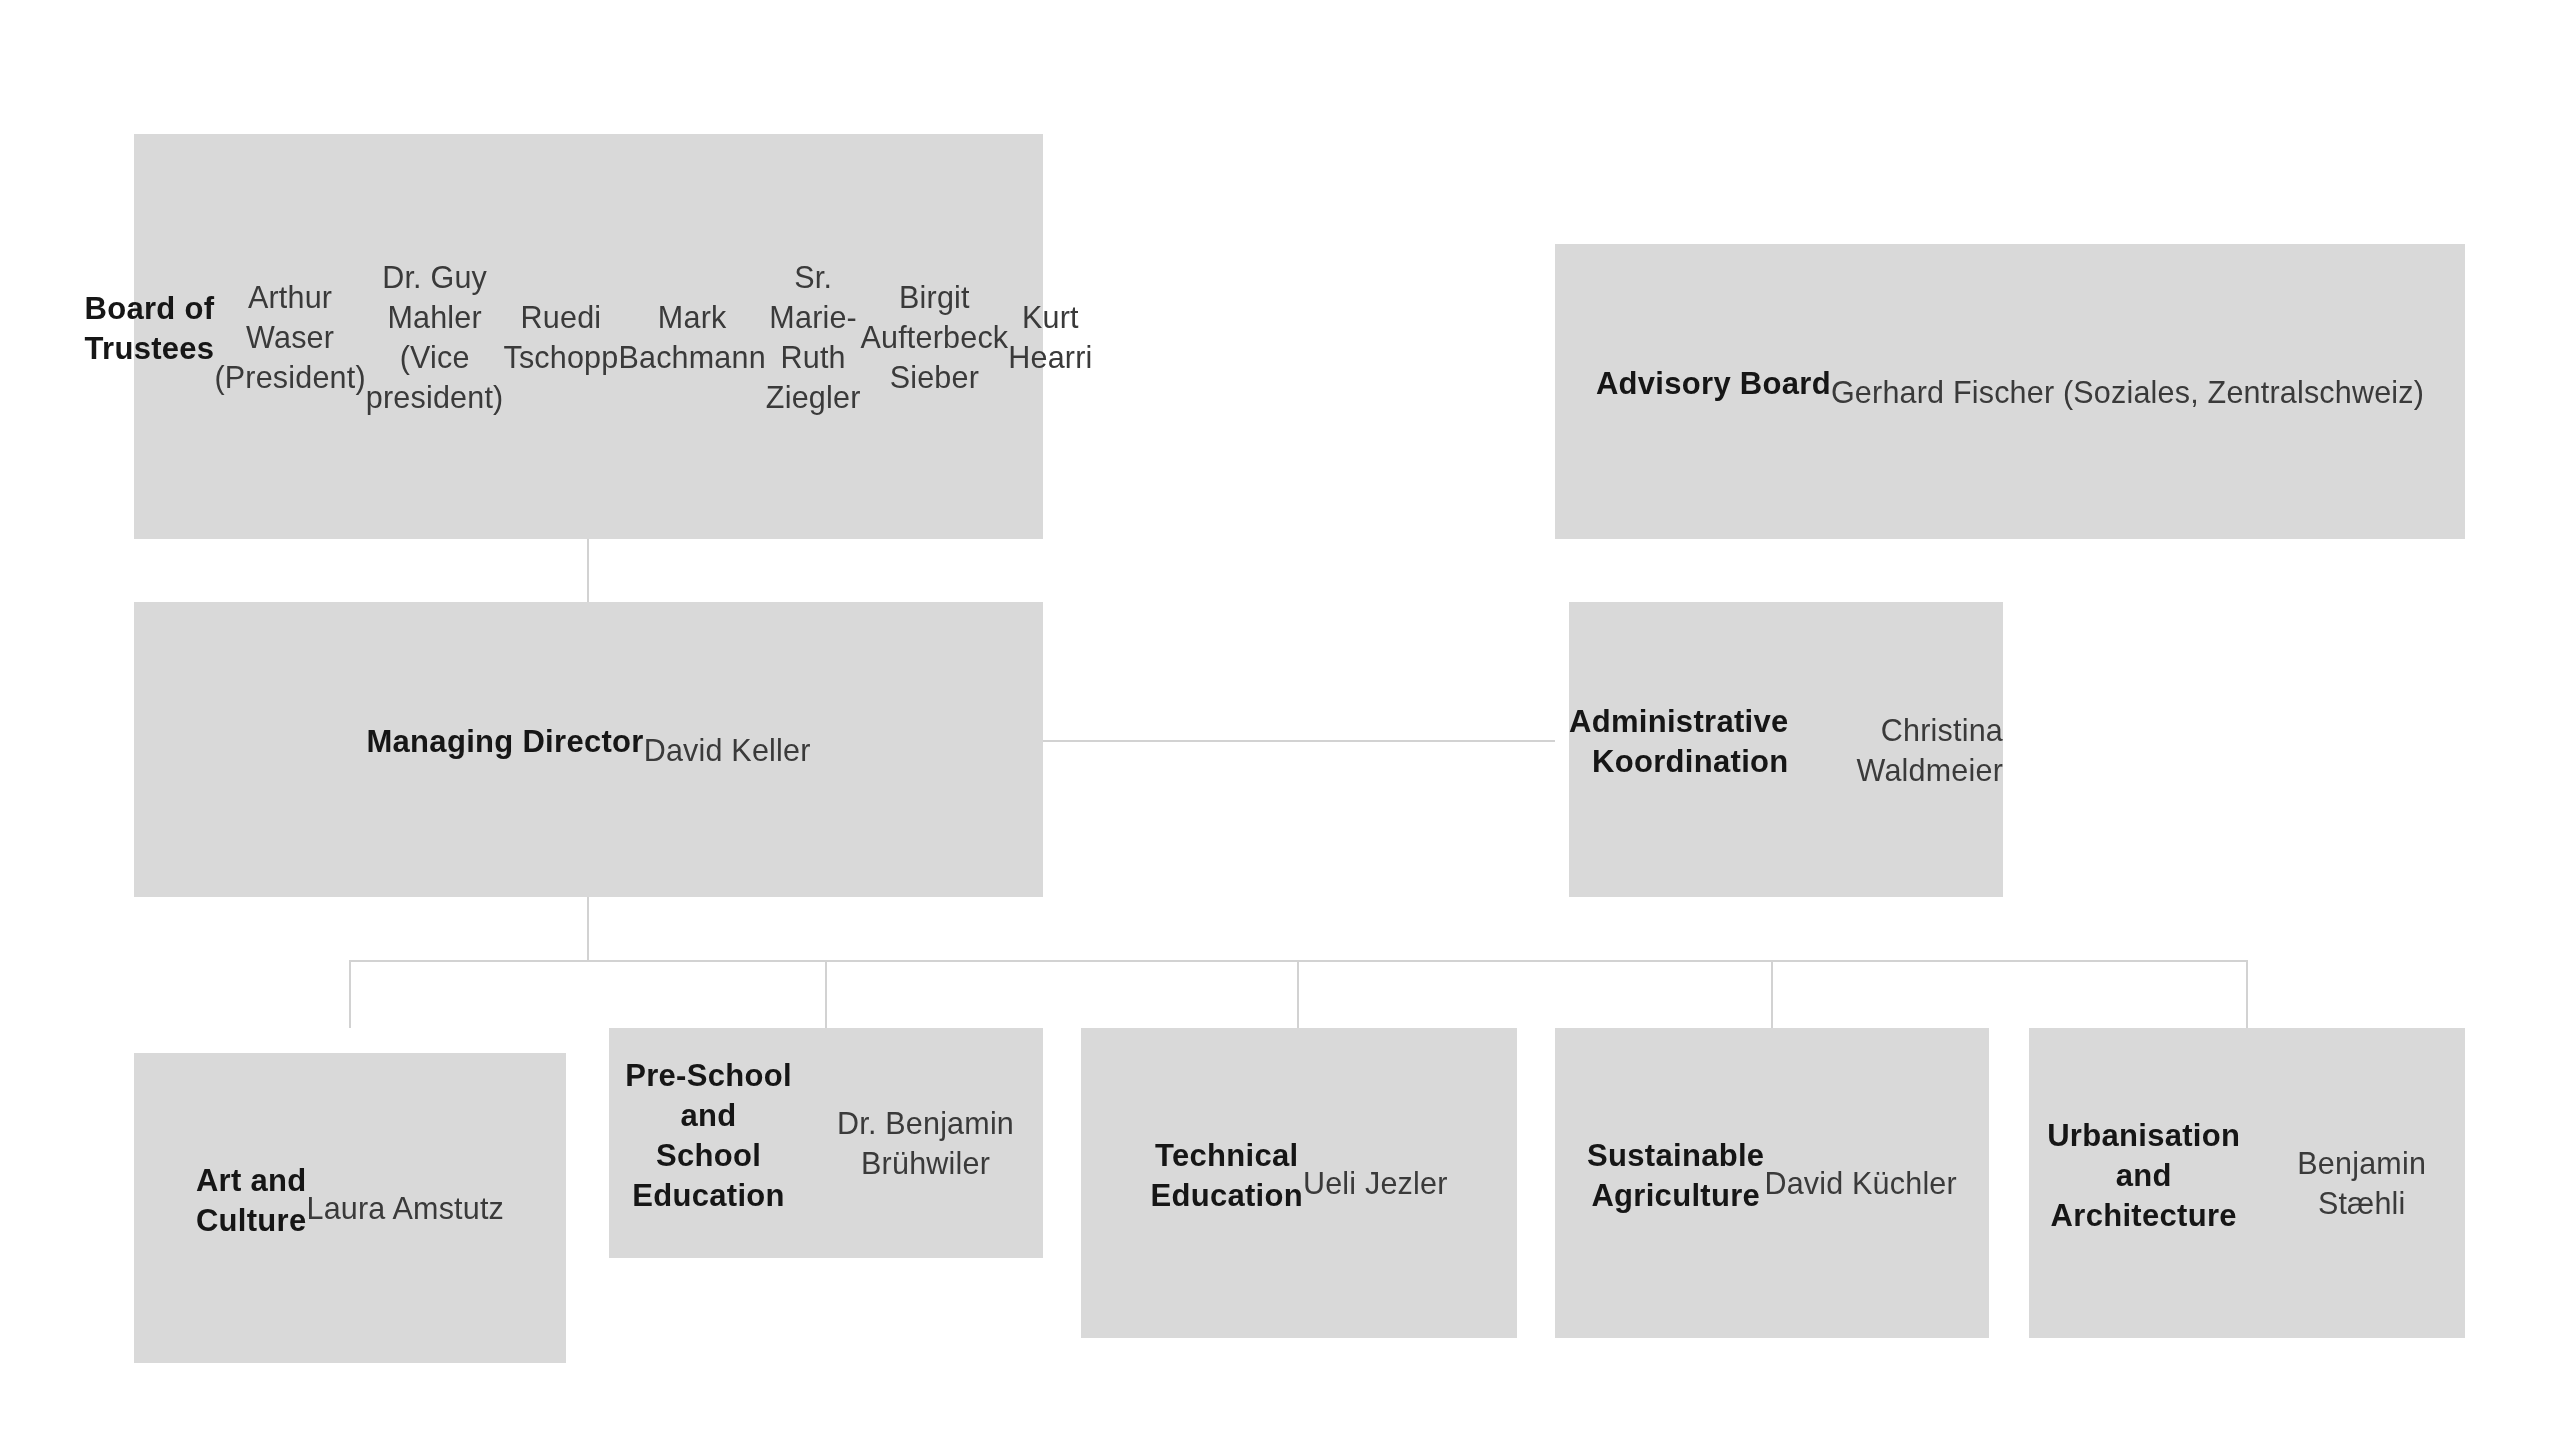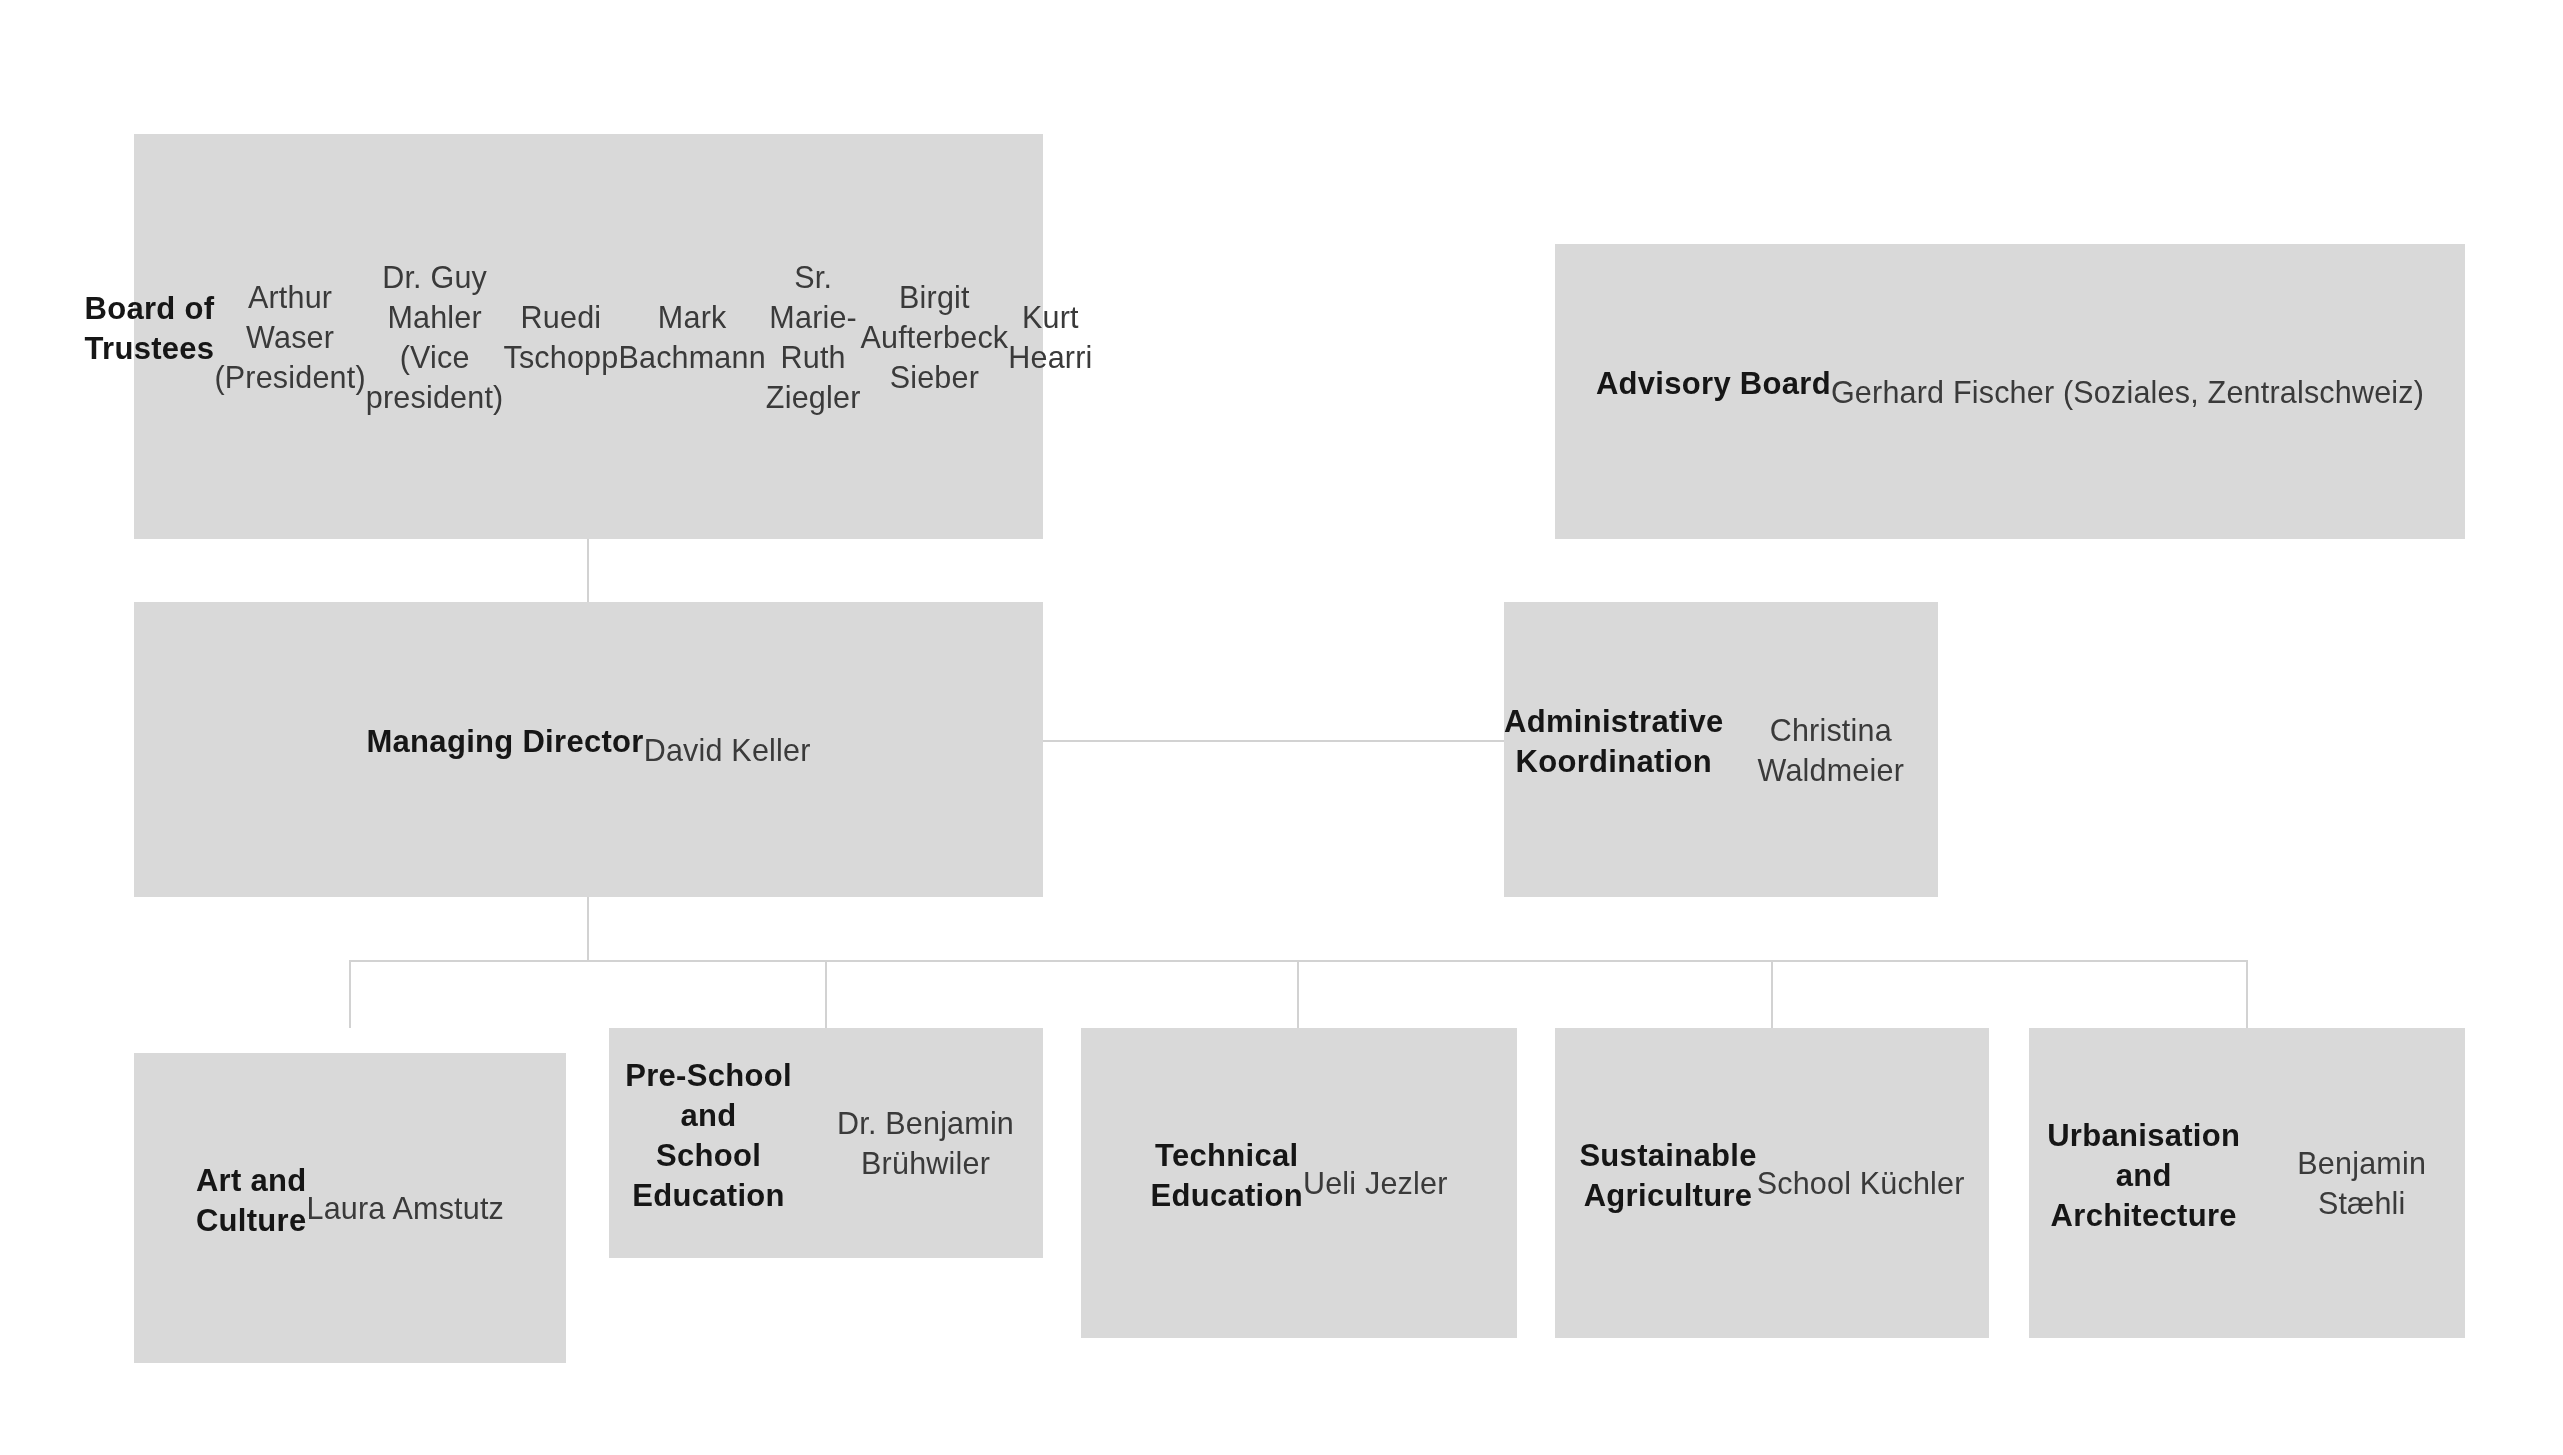--- a/index.html
+++ b/index.html
@@ -40,21 +40,21 @@
     font-size:30.5px;
     font-weight:400;
     color:var(--name-color);
     line-height:40px;
     letter-spacing:0.2px;
   }
   
   #box-board      {left:134px;  top:134px;  width:909px; height:405px;}
   #box-advisory   {left:1555px; top:244px;  width:910px; height:295px;}
   #box-md         {left:134px;  top:602px;  width:909px; height:295px;}
-  #box-ak         {left:1504px; top:602px;  width:434px;  height:295px;}
+  #box-ak         {left:1569px; top:602px;  width:434px;  height:295px;text-align:right;}
   #box-dept-0     {left:134px;  top:1028px; width:432px;  height:310px;margin-top:25px;}
   #box-dept-1     {left:609px;  top:1028px; width:434px;  height:230px;}
   #box-dept-2     {left:1081px; top:1028px; width:436px;  height:310px;}
   #box-dept-3     {left:1555px; top:1028px; width:434px;  height:310px;}
   #box-dept-4     {left:2029px; top:1028px; width:436px;  height:310px;}
   
   #conn-board-md  {left:587px;  top:539px;  width:2px;    height:63px;}
   #conn-md-ak     {left:1043px; top:740px; width:512px;  height:2px;}
   #conn-md-down   {left:587px;  top:897px; width:2px;    height:64px;}
   #conn-rail      {left:349px;  top:960px; width:1899px; height:2px;}
@@ -130,21 +130,21 @@
       <div>Education</div>
     </div>
     <div class="member">Ueli Jezler</div>
   </div>
 
   <div class="box" id="box-dept-3">
     <div class="box-title">
       <div>Sustainable</div>
       <div>Agriculture</div>
     </div>
-    <div class="member">School Küchler</div>
+    <div class="member">David Küchler</div>
   </div>
 
   <div class="box" id="box-dept-4">
     <div class="box-title">
       <div>Urbanisation</div>
       <div>and Architecture</div>
     </div>
     <div class="member">Benjamin Stæhli</div>
   </div>
 

